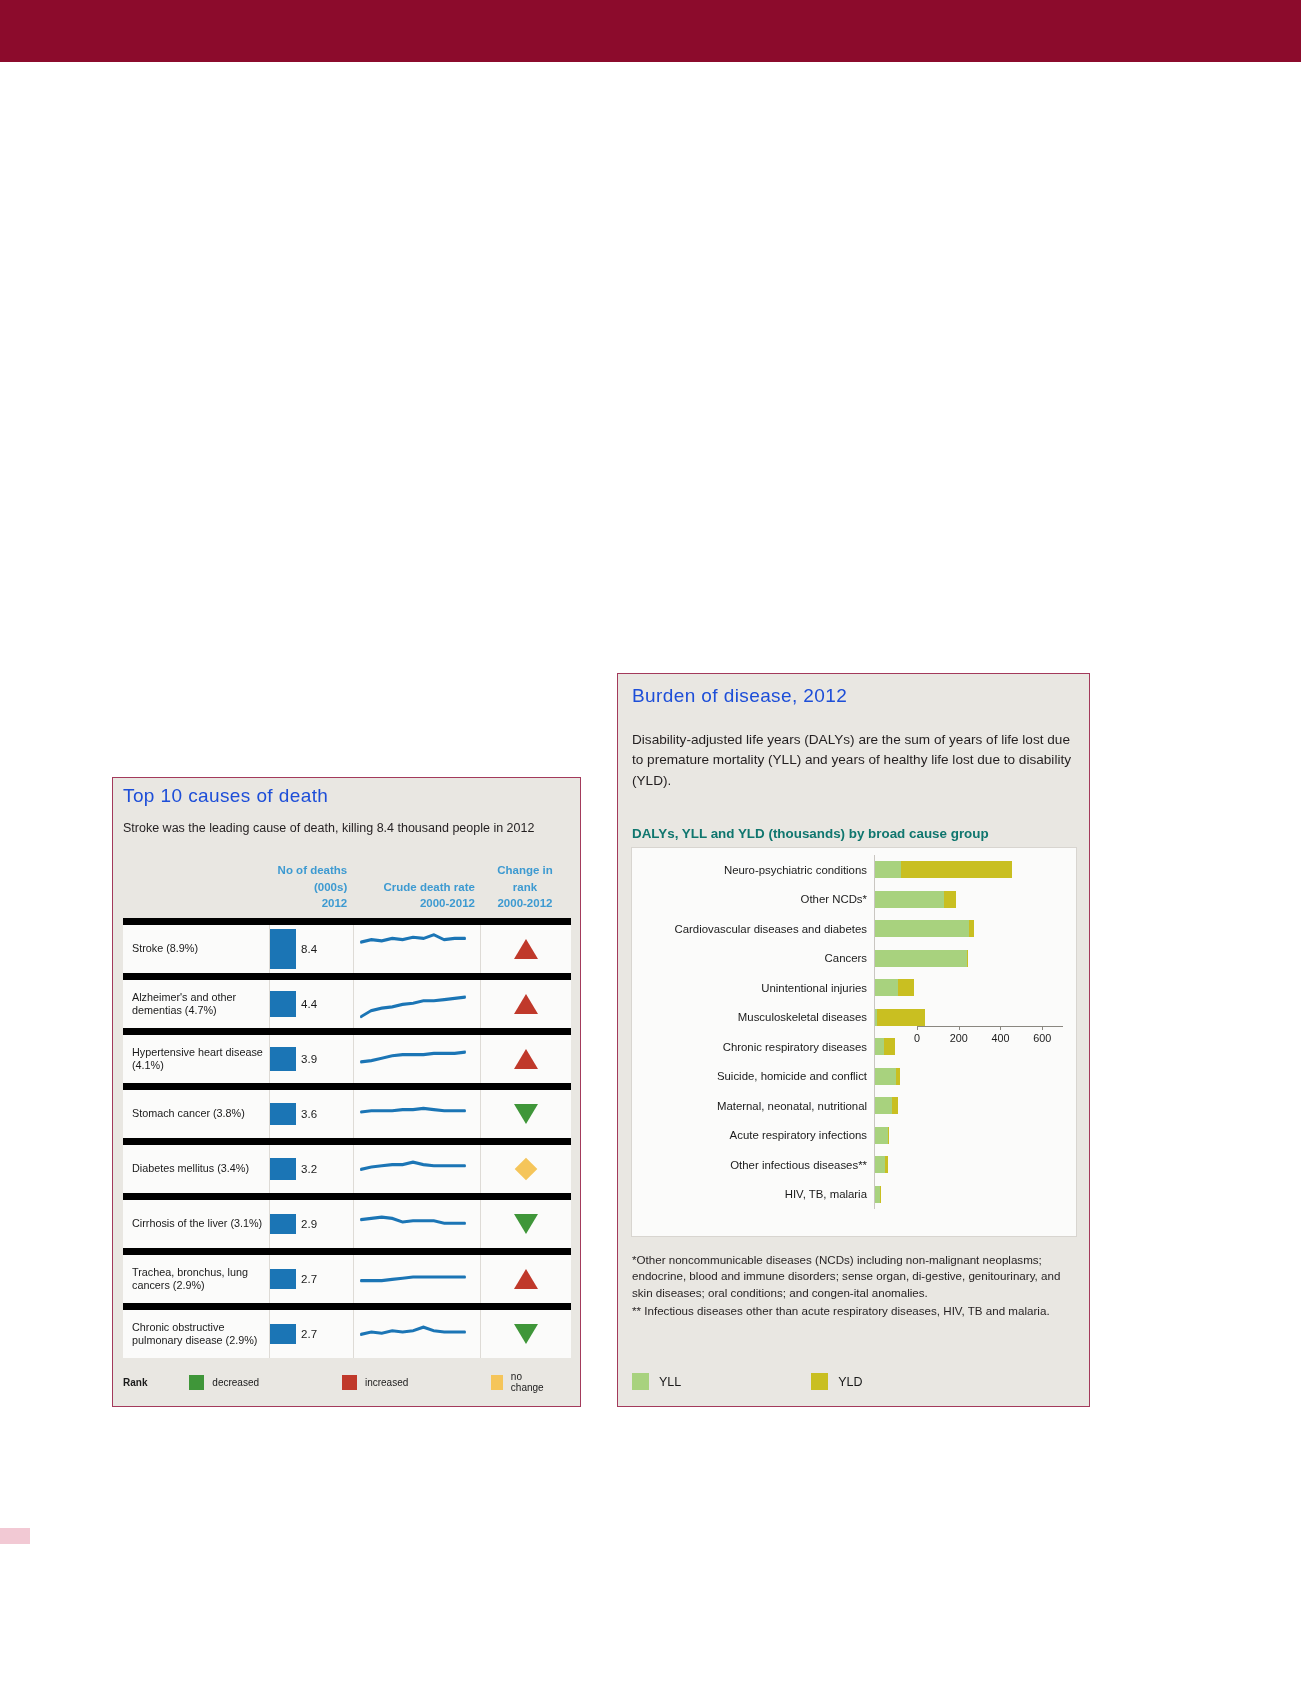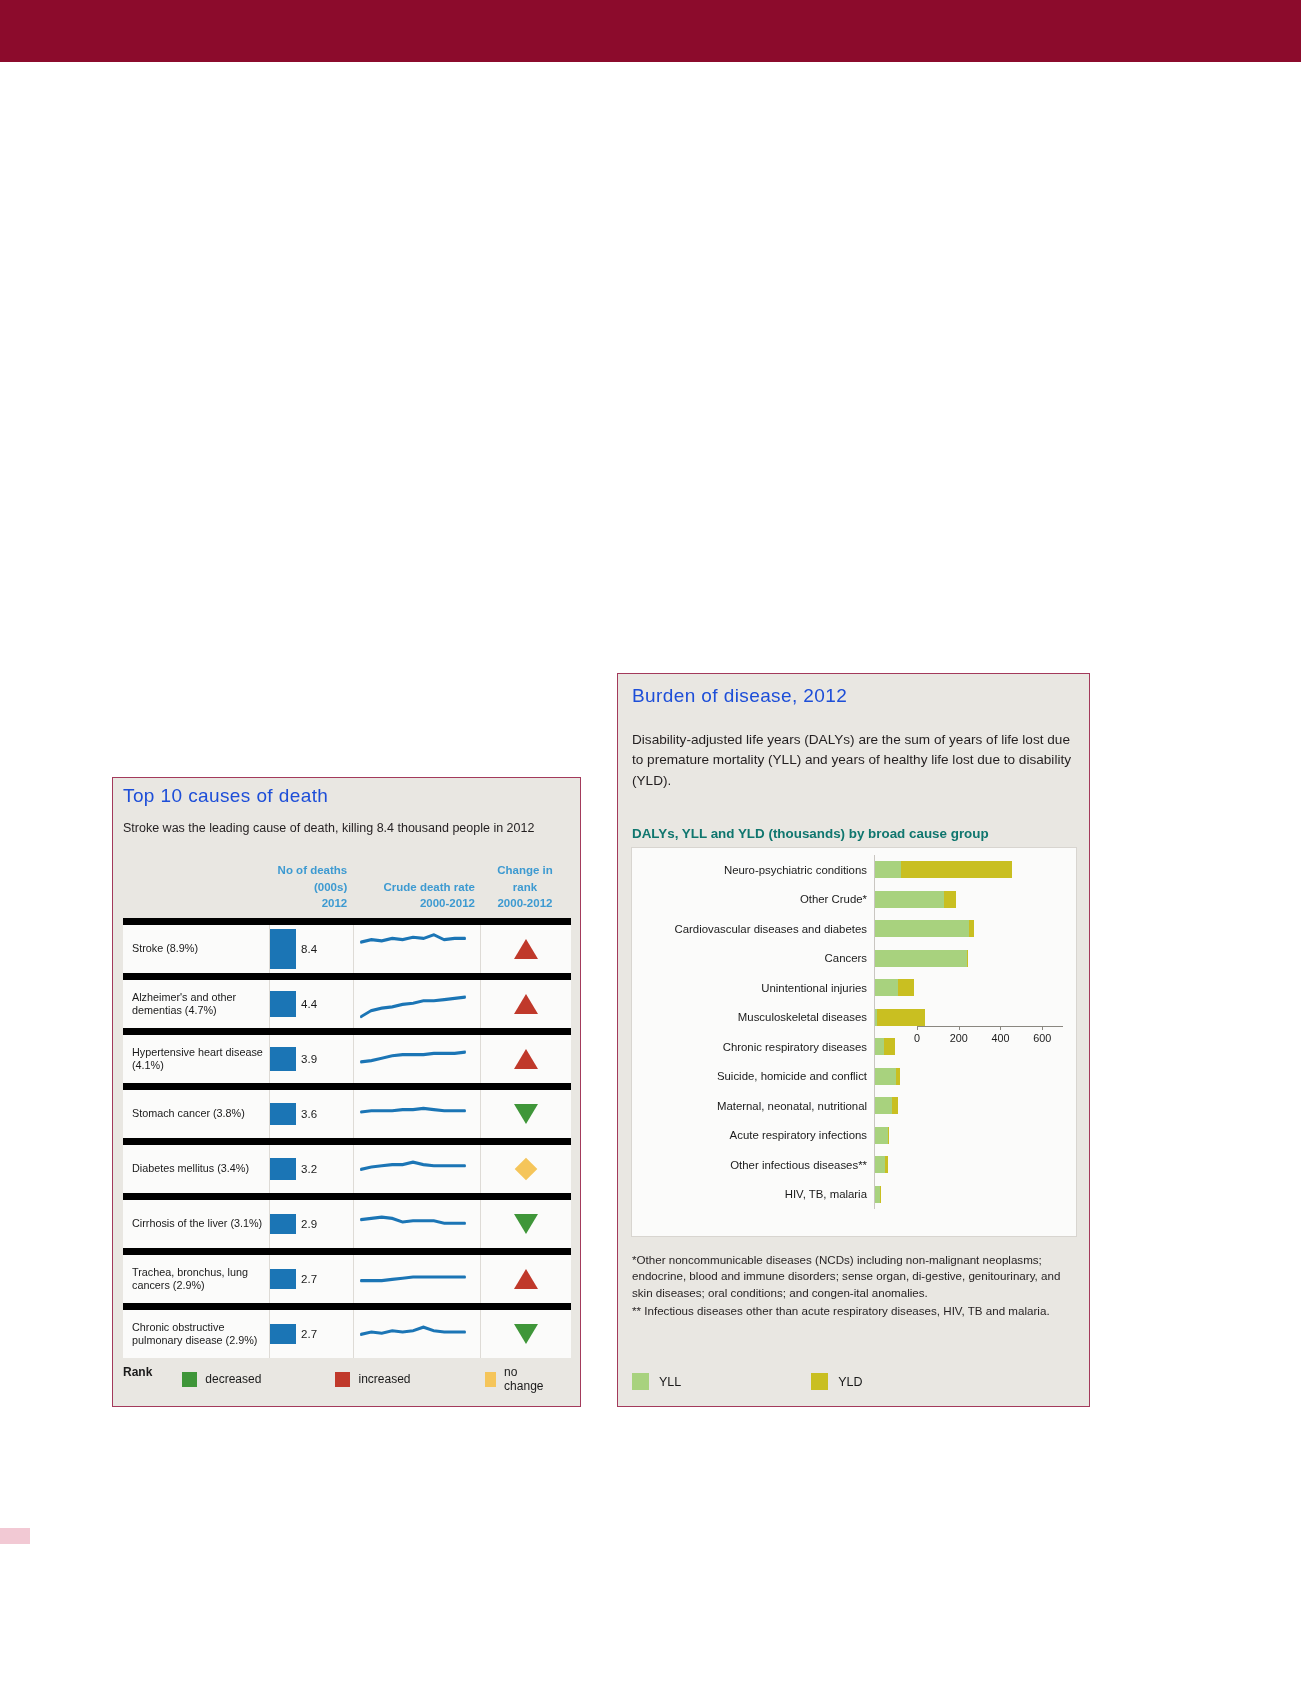--- a/index.html
+++ b/index.html
@@ -100,21 +100,21 @@
     border-left:12px solid transparent;border-right:12px solid transparent;
     border-top:20px solid #3f9639;
   }
   .diamond{
     width:16px;height:16px;margin:0 auto;
     background:#f5c55a;transform:rotate(45deg);
   }
 
   #deaths-legend{
     position:absolute;left:10px;bottom:13px;width:424px;
-    display:flex;font-size:12px;color:#1a1a1a;
+    display:flex;align-items:center;font-size:10px;color:#1a1a1a;
   }
   #deaths-legend .lg-rank{font-weight:bold;width:88px;}
   #deaths-legend .lg-item{display:flex;align-items:center;}
   #deaths-legend .sw{width:15px;height:15px;margin-right:8px;display:block;}
   .sp1{width:110px;}
   .sp2{width:110px;}
 
   
   #panel-burden{
     left:617px;top:673px;width:473px;height:734px;
@@ -363,21 +363,21 @@
         <div class="chart-row">
           <div class="cat-label">Neuro-psychiatric conditions</div>
           <div class="bar-area">
             <div class="bar-stack">
               <span class="seg-yll" style="width: 26.0714px; background: rgb(168, 210, 126);"></span>
               <span class="seg-yld" style="width: 110.543px; background: rgb(201, 191, 33);"></span>
             </div>
           </div>
         </div>
         <div class="chart-row">
-          <div class="cat-label">Other Crude*</div>
+          <div class="cat-label">Other NCDs*</div>
           <div class="bar-area">
             <div class="bar-stack">
               <span class="seg-yll" style="width: 68.8286px; background: rgb(168, 210, 126);"></span>
               <span class="seg-yld" style="width: 12.5143px; background: rgb(201, 191, 33);"></span>
             </div>
           </div>
         </div>
         <div class="chart-row">
           <div class="cat-label">Cardiovascular diseases and diabetes</div>
           <div class="bar-area">

